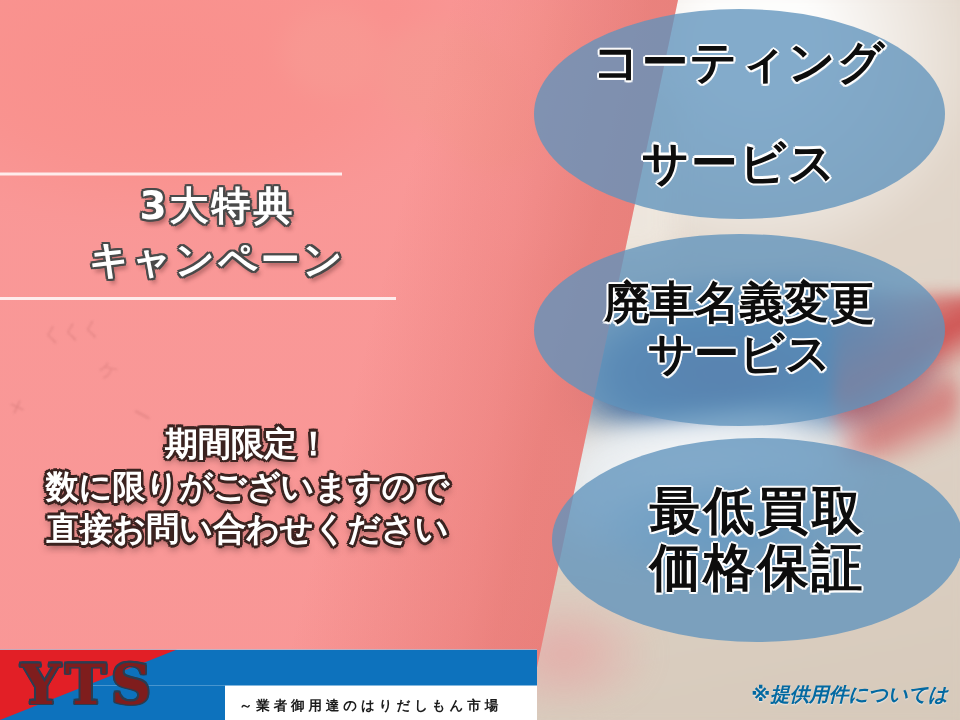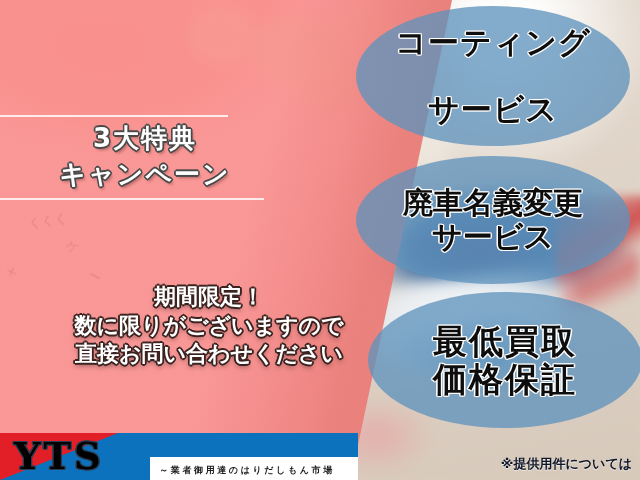--- a/index.html
+++ b/index.html
@@ -102,21 +102,20 @@
   .headline .l2{font-size:26px;display:block;margin-top:4px;}
 
   
   .limited{
     position:absolute;left:0;top:283px;width:330px;
     text-align:center;color:#ffffff;font-weight:bold;line-height:1.30;
     text-shadow:
        1.8px 0 0 #3b2320, -1.8px 0 0 #3b2320, 0 1.8px 0 #3b2320, 0 -1.8px 0 #3b2320,
        1.4px 1.4px 0 #3b2320, -1.4px 1.4px 0 #3b2320, 1.4px -1.4px 0 #3b2320, -1.4px -1.4px 0 #3b2320,
        0 3px 5px rgba(40,20,20,.55);
-    margin-left: 44px;
   }
   .limited .ln{display:block;font-size:22px;letter-spacing:0px;}
   .limited .ln1{font-size:22px;}
 
   
   .bubble{
     position:absolute;
     border-radius:50%;
     background:rgba(96,148,188,.78);
     display:flex;flex-direction:column;
@@ -138,38 +137,39 @@
   #bubble1 span{font-size:31px;letter-spacing:1px;}
   #bubble2{left:356px;top:156px;width:274px;height:128px;}
   #bubble2 span{font-size:30px;letter-spacing:0px;}
   #bubble2 .b2l2{font-size:30px;}
   #bubble3{left:368px;top:292px;width:274px;height:136px;}
   #bubble3 span{font-size:34px;letter-spacing:2px;}
 
   
   .disclaimer{
     position:absolute;right:8px;bottom:6px;
-    text-align:right;color:#0f172a;font-weight:bold;
+    text-align:right;color:#0369a1;font-weight:bold;
     font-size:13px;line-height:1.45;
     text-shadow:0 1px 1px rgba(255,255,255,.65);
+    font-style:italic;
   }
 
   
   .logobar{position:absolute;left:0;bottom:0;width:358px;height:47px;overflow:hidden;background:#ffffff;}
   .logo-blue{position:absolute;left:0;top:0;width:358px;height:24px;background:#0d72bd;}
   .logo-blue-lower{position:absolute;left:0;top:24px;width:150px;height:23px;background:#0d72bd;}
   .logo-red{position:absolute;left:0;top:0;width:150px;height:47px;
             background:#e21f26;clip-path:polygon(0 0,118px 0,0 47px);}
   .logo-white-wedge{position:absolute;left:0;top:0;width:170px;height:47px;
             background:#ffffff;clip-path:polygon(122px 0,170px 0,170px 47px,16px 47px);opacity:.0;}
   .logo-text{
     position:absolute;left:14px;top:1px;
     font-family:"DejaVu Serif","Liberation Serif",serif;
     font-weight:bold;font-size:37px;letter-spacing:3px;
-    color:#000000;
+    color:#7f1d1d;
     text-shadow:
       1.3px 0 0 #2b3d52, -1.3px 0 0 #2b3d52, 0 1.3px 0 #2b3d52, 0 -1.3px 0 #2b3d52,
       1px 1px 0 #2b3d52, -1px 1px 0 #2b3d52, 1px -1px 0 #2b3d52, -1px -1px 0 #2b3d52;
   }
   .logo-tagline{
     position:absolute;left:140px;bottom:3px;width:214px;
     text-align:center;
     font-size:9px;font-weight:bold;letter-spacing:2.6px;color:#1c1c1c;
   }
 </style>

